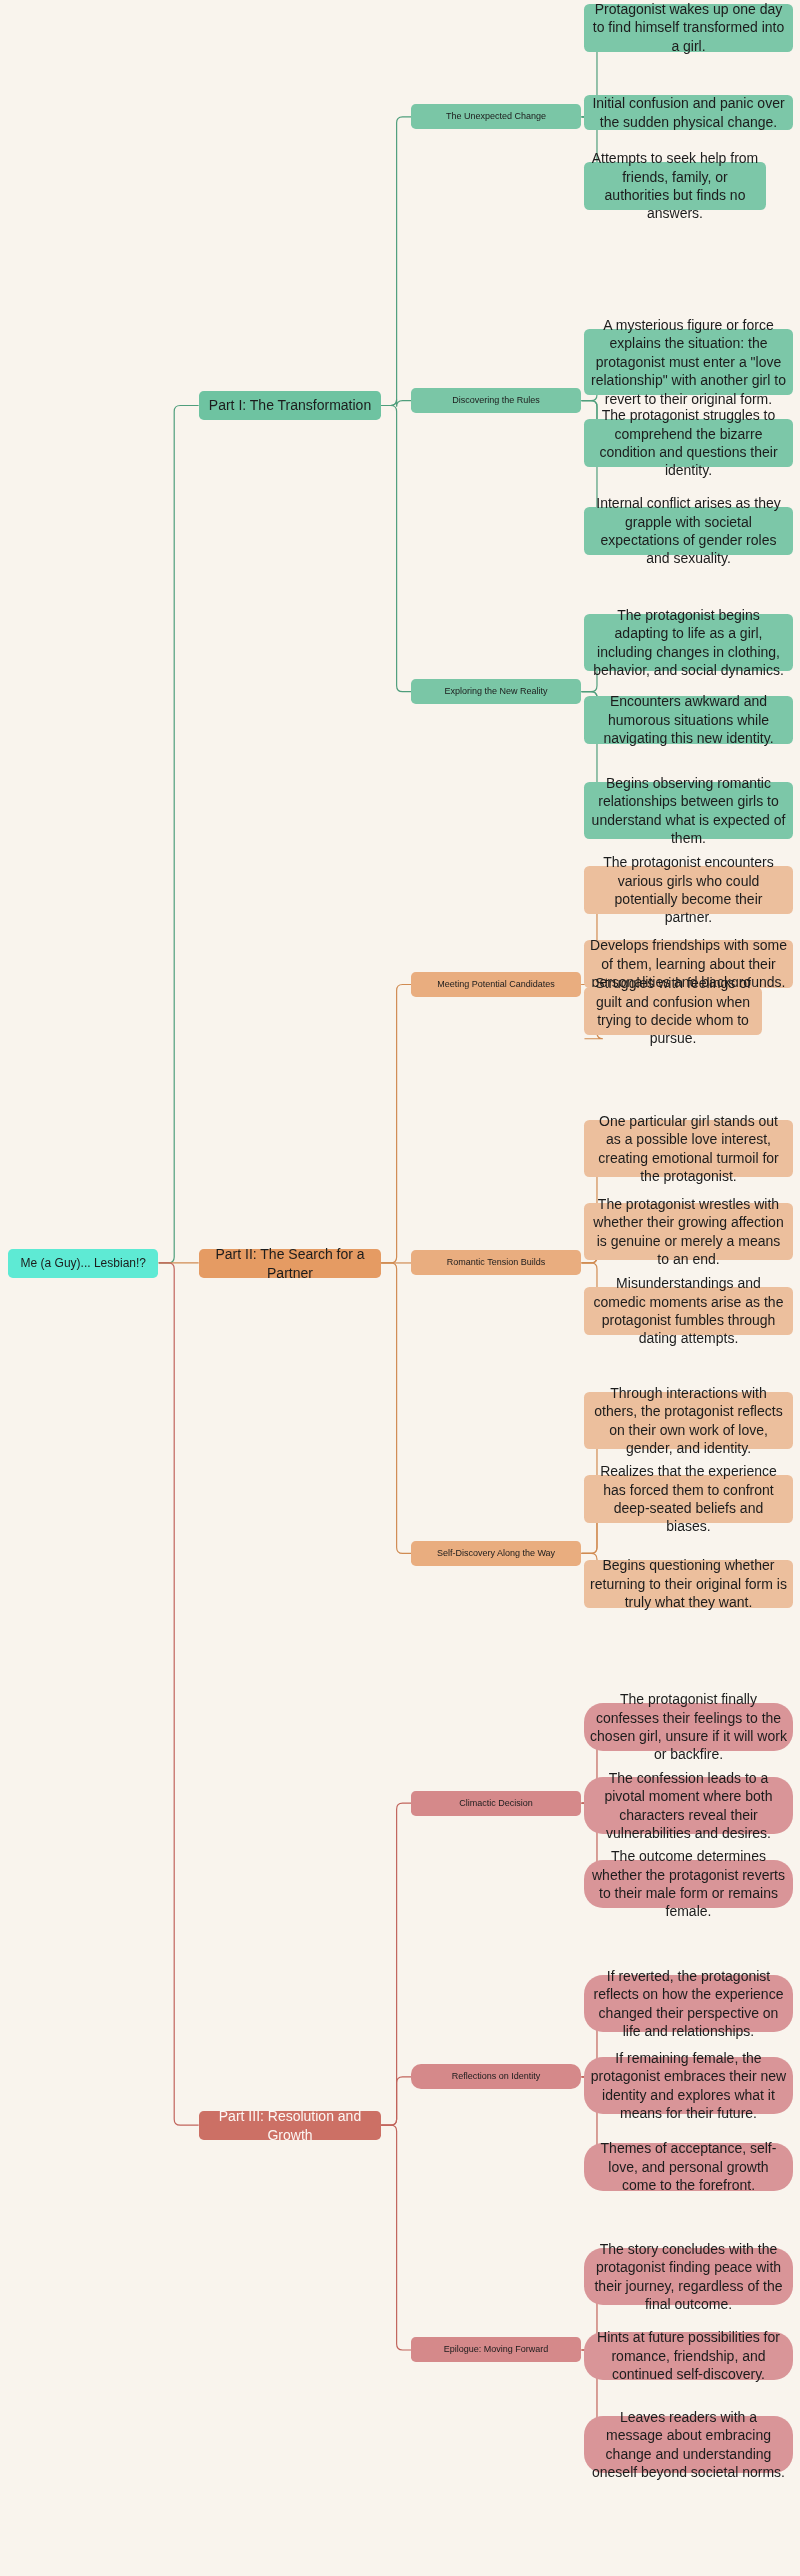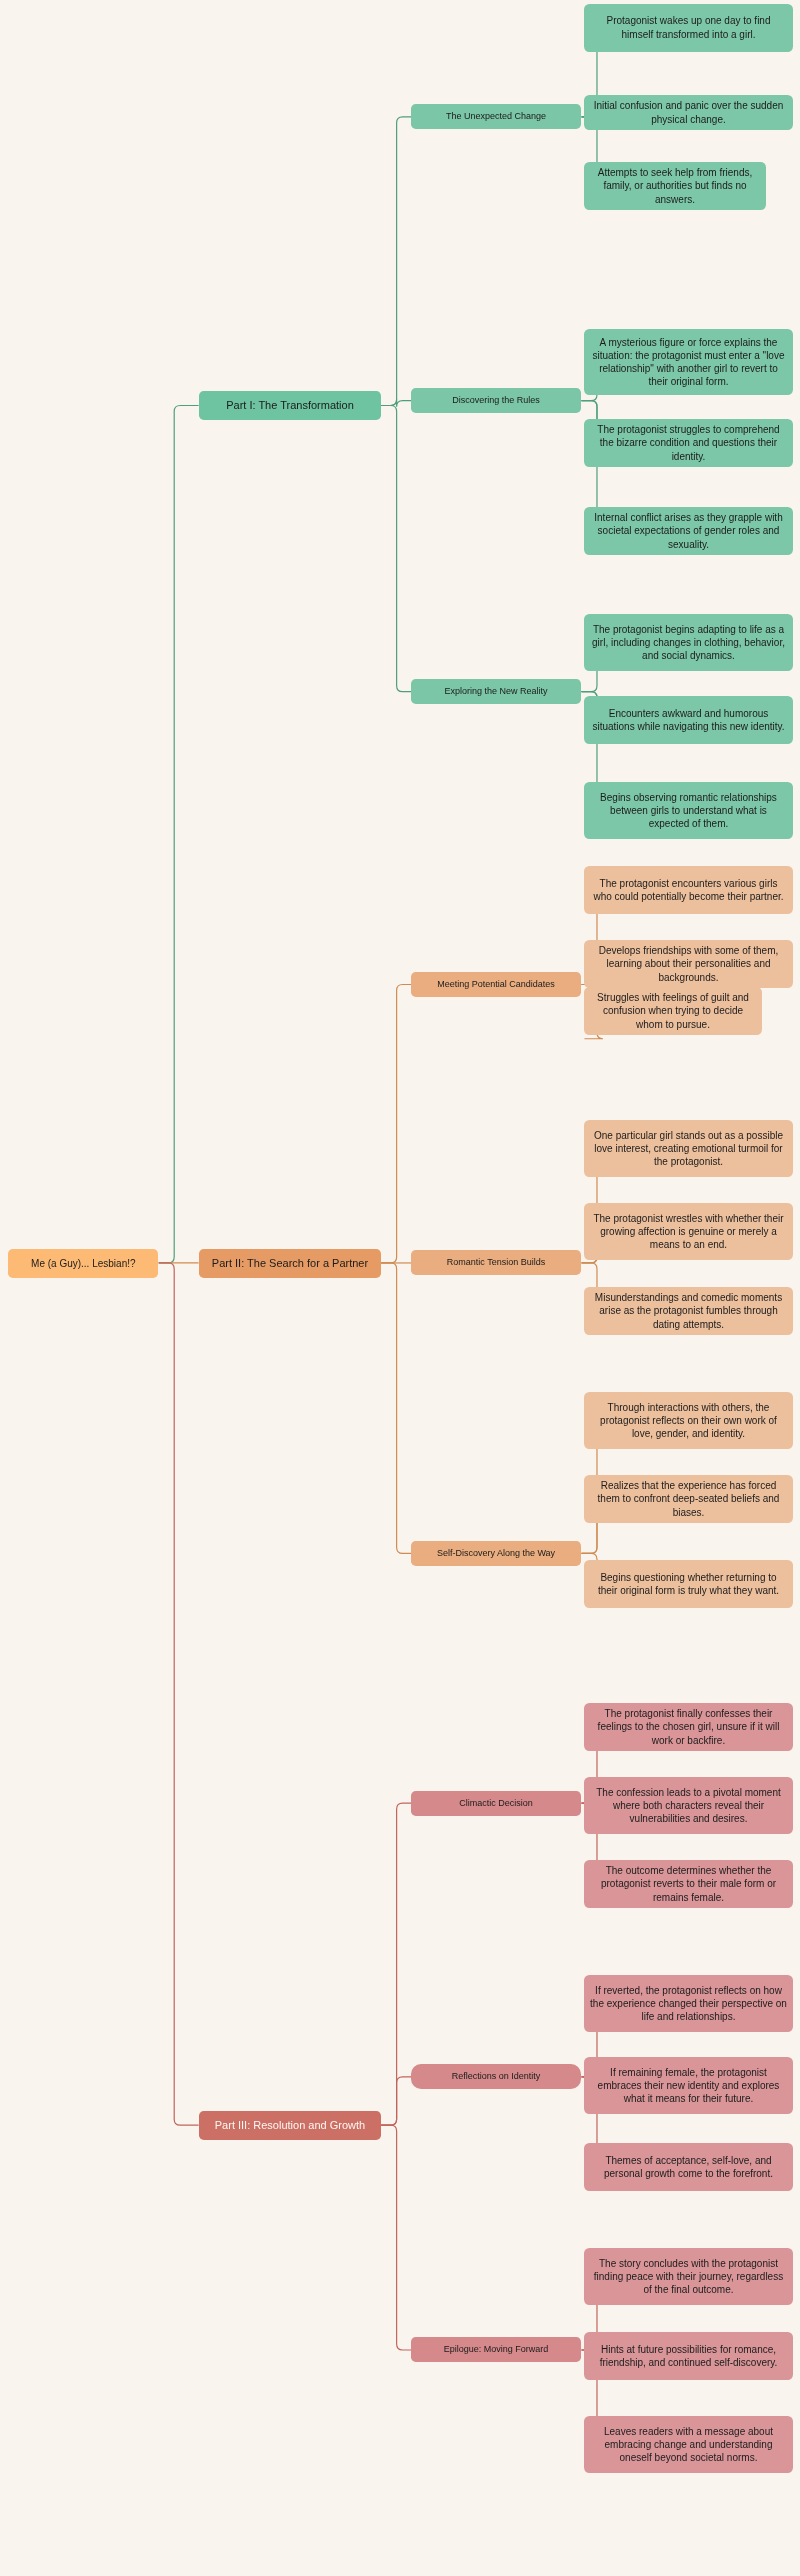--- a/index.html
+++ b/index.html
@@ -19,39 +19,39 @@
     border-radius:5.4px;
     display:flex;
     align-items:center;
     justify-content:center;
     text-align:center;
     color:#1c1c1c;
     line-height:1.32;
     padding:4.2px 6px;
   }
   .node.root{
-    background:#fdba74;
-    font-size:10px;
+    background:#5eead4;
+    font-size:12px;
     border-radius:4.8px;
   }
   .node.part{
-    font-size:11px;
+    font-size:14px;
     border-radius:4.8px;
   }
   .node.part.p1{background:#6ec3a1;}
   .node.part.p2{background:#e59b63;}
   .node.part.p3{background:#cc7065;color:#fdf7f4;}
   .node.branch{font-size:9px;border-radius:4.8px;}
   .node.branch.g{background:#7ac6a6;}
   .node.branch.o{background:#e9ad7f;}
   .node.branch.r{background:#d5898a;}
-  .node.leaf{font-size:10px;border-radius:5.4px;}
+  .node.leaf{font-size:14px;border-radius:5.4px;}
   .node.leaf.g{background:#7cc7a8;}
   .node.leaf.o{background:#ecbf9d;}
-  .node.leaf.r{background:#d99598;}
+  .node.leaf.r{background:#d99598;border-radius:19px;}
 </style>
 </head>
 <body>
 
 <div id="map">
   <svg class="links" id="links" viewBox="0 0 1343 4320">
       <path d="M 266 2118 L 282 2118 Q 292 2118 292 2108 L 292 690 Q 292 680 302 680 L 333 680" fill="none" stroke="#4f9e7c" stroke-width="2"></path>
       <path d="M 639 680 L 655 680 Q 665 680 665 670 L 665 206 Q 665 196 675 196 L 690 196" fill="none" stroke="#4f9e7c" stroke-width="2"></path>
       <path d="M 975 196 L 991 196 Q 1001 196 1001 186 L 1001 56 Q 1001 46 1011 46 L 980 46" fill="none" stroke="#4f9e7c" stroke-width="2"></path>
       <path d="M 975 196 L 991 196 Q 1001 196 1001 186 L 1001 199 Q 1001 189 1011 189 L 980 189" fill="none" stroke="#4f9e7c" stroke-width="2"></path>

